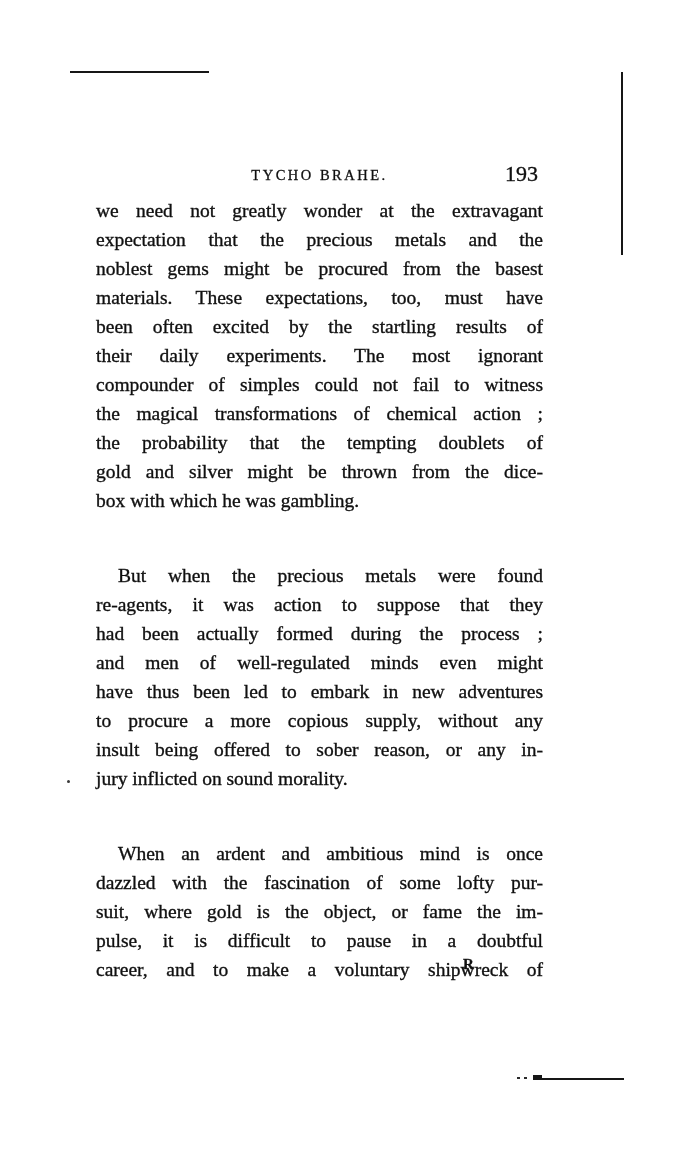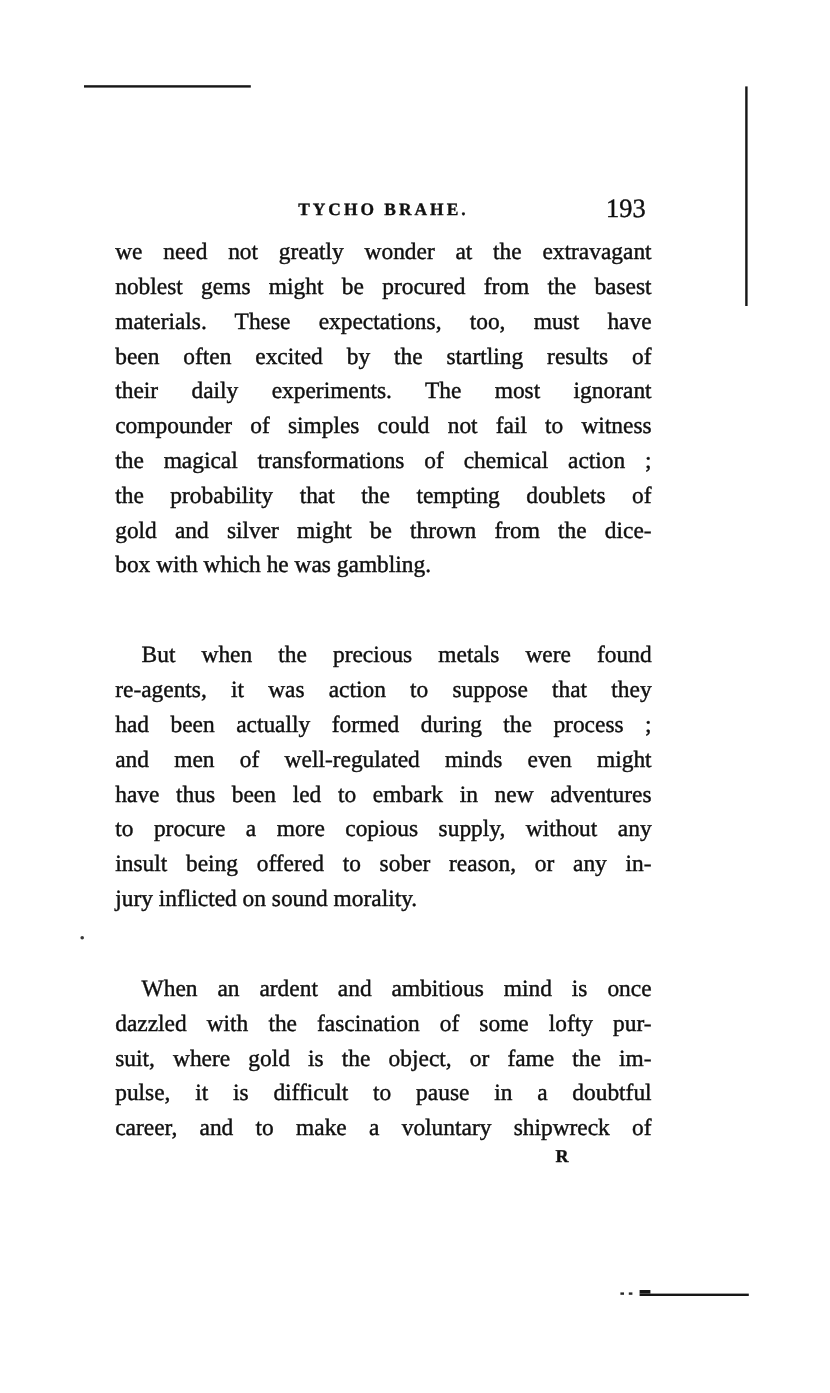--- a/index.html
+++ b/index.html
@@ -31,21 +31,21 @@
   .header {
     position: absolute;
     left: 96px; top: 163px;
     width: 447px; height: 28px;
   }
   .running-title {
     position: absolute;
     left: 0; right: 0; top: 5px;
     text-align: center;
     font-size: 14.5px;
-    font-weight: bold;
+    font-weight: normal;
     letter-spacing: 2.5px;
     line-height: 1;
     -webkit-text-stroke: 0.3px currentColor;
   }
   .page-number {
     position: absolute;
     right: 5px; top: 0;
     font-size: 22px;
     line-height: 1;
     -webkit-text-stroke: 0.35px currentColor;
@@ -88,20 +88,21 @@
 
   <div class="header">
     <span class="running-title">TYCHO BRAHE.</span>
     <span class="page-number">193</span>
   </div>
 
   <div class="text-block">
 
     <div>
       <div class="line">we need not greatly wonder at the extravagant</div>
+      <div class="line">expectation that the precious metals and the</div>
       <div class="line">noblest gems might be procured from the basest</div>
       <div class="line">materials. These expectations, too, must have</div>
       <div class="line">been often excited by the startling results of</div>
       <div class="line">their daily experiments. The most ignorant</div>
       <div class="line">compounder of simples could not fail to witness</div>
       <div class="line">the magical transformations of chemical action ;</div>
       <div class="line">the probability that the tempting doublets of</div>
       <div class="line">gold and silver might be thrown from the dice-</div>
       <div class="line para-end">box with which he was gambling.</div>
     </div>

